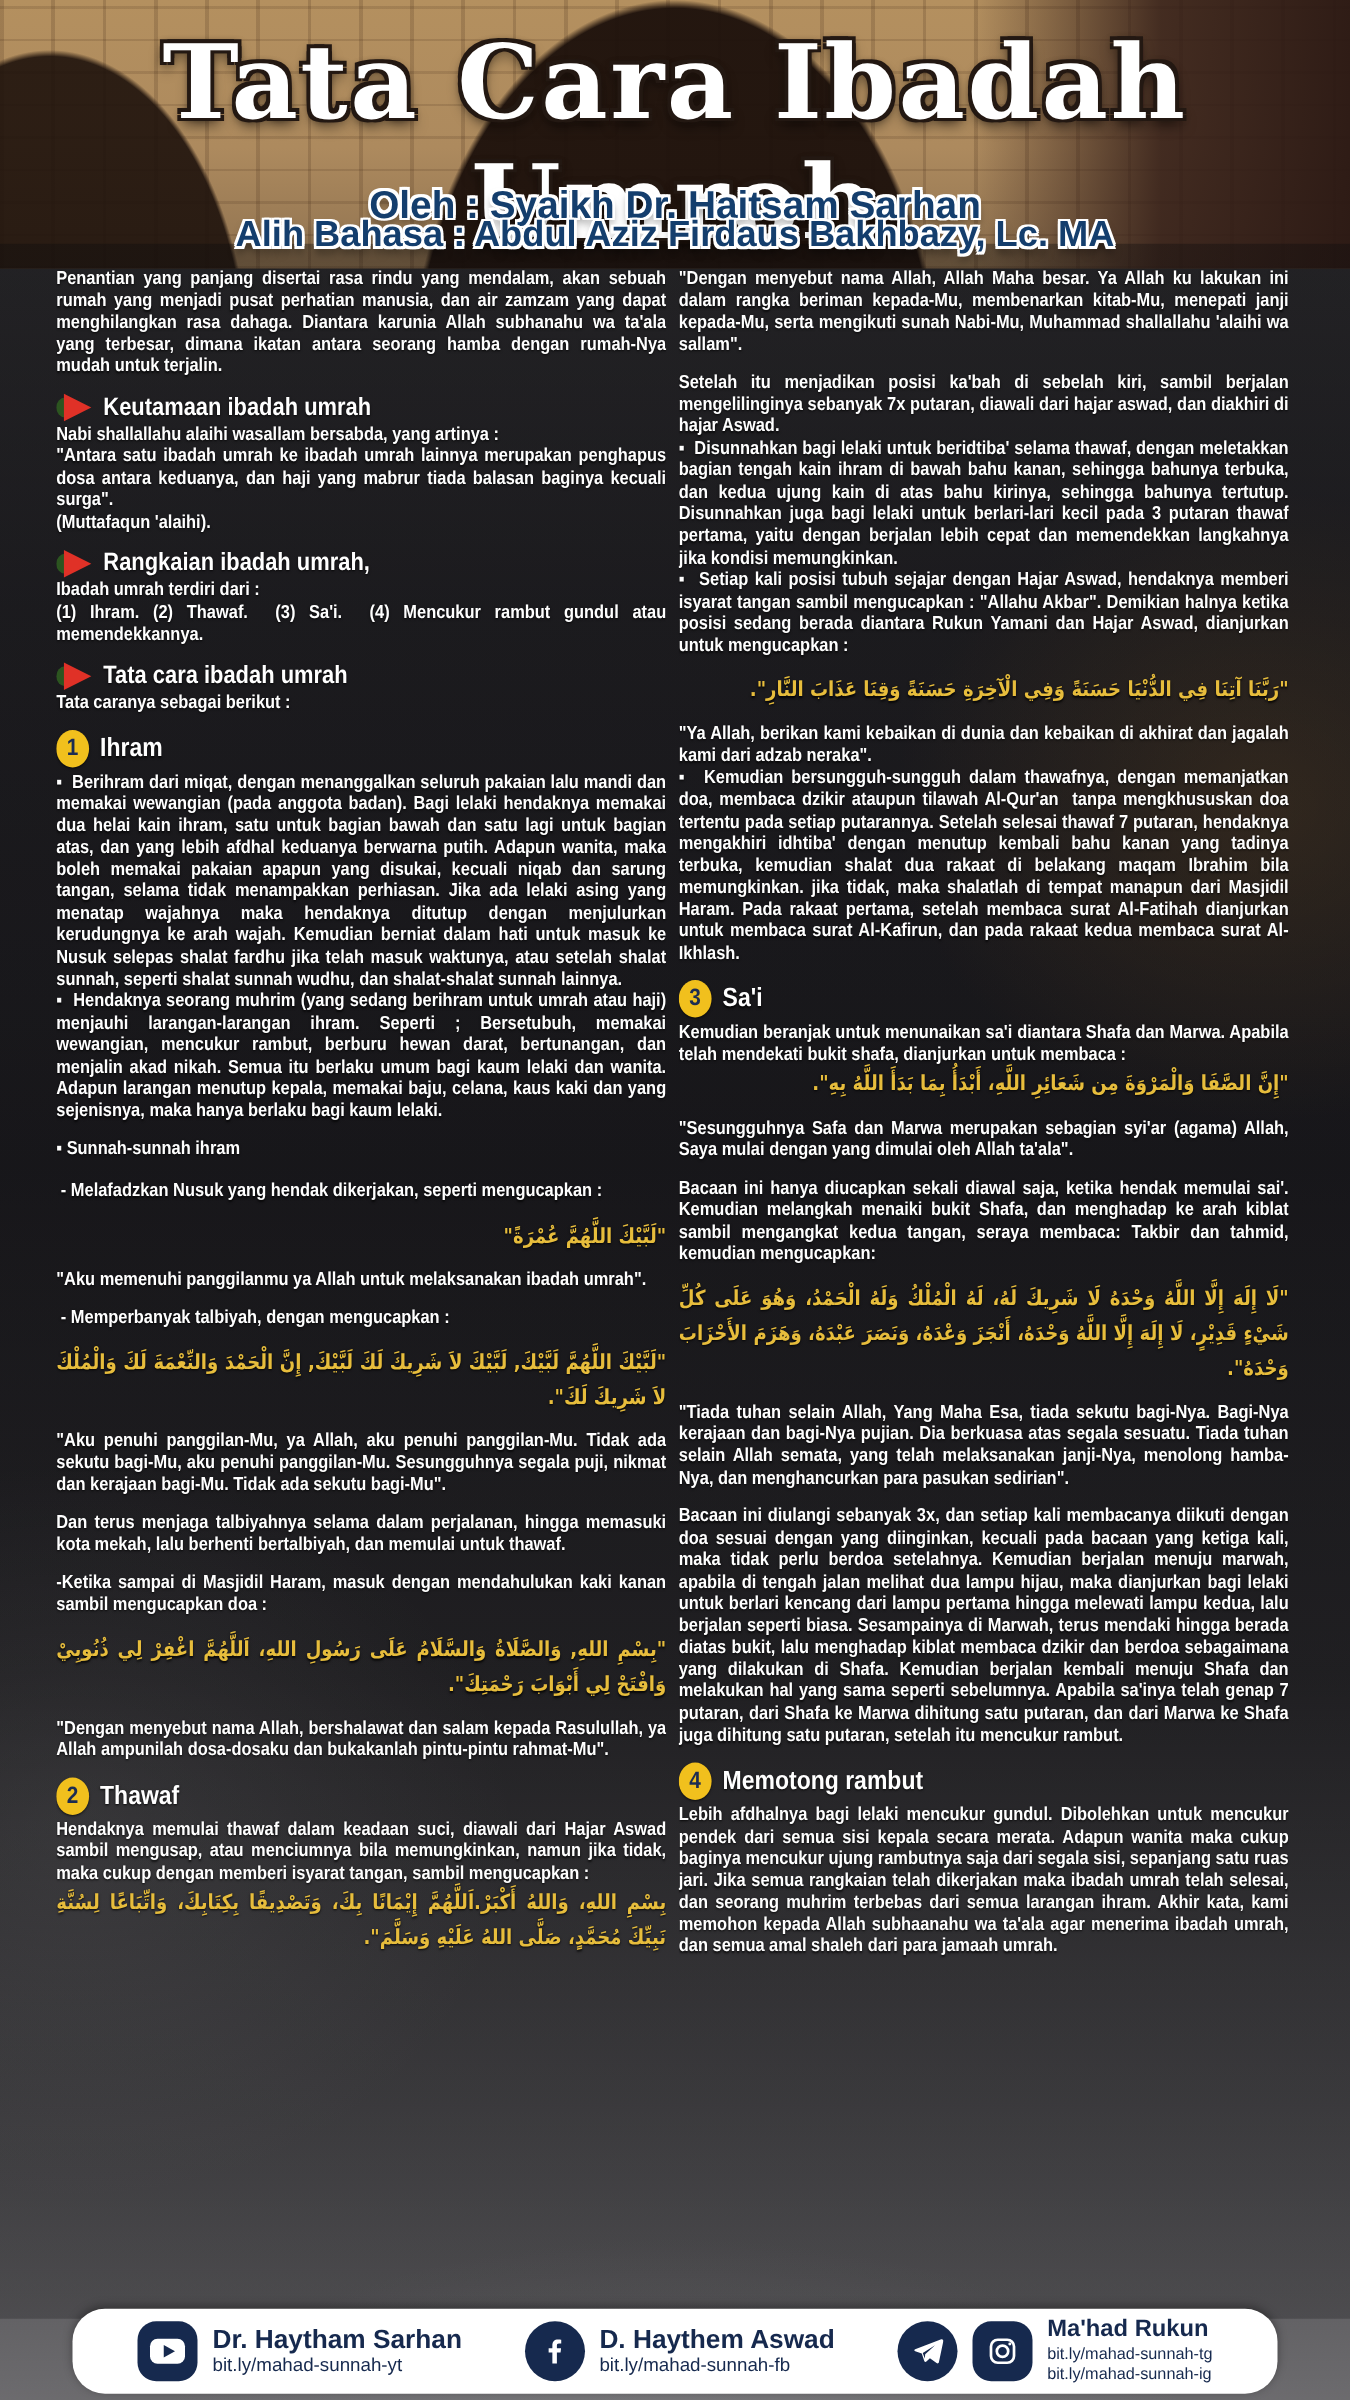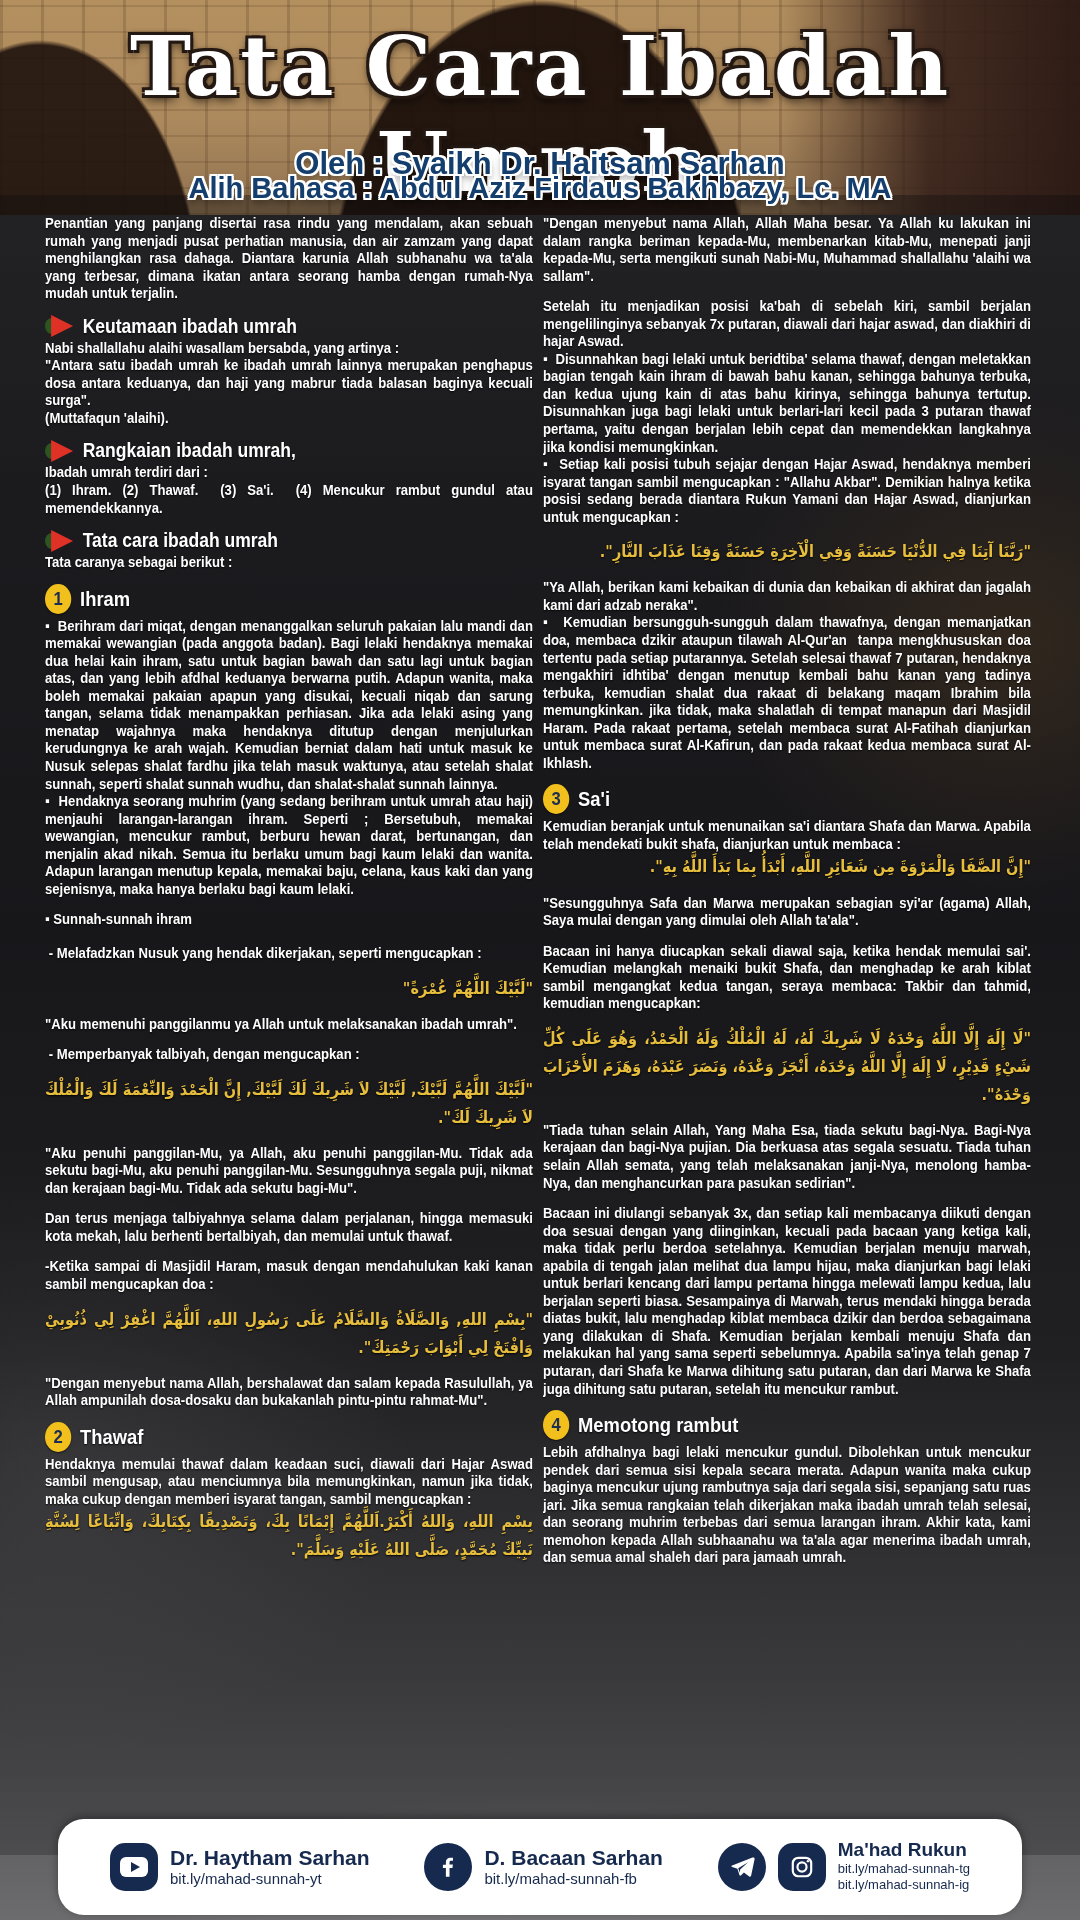--- a/index.html
+++ b/index.html
@@ -67,21 +67,21 @@
         text-shadow:0 1px 2px rgba(0,0,0,.85);}
 
   .arabic{color:#e7bd3c;direction:rtl;text-align:justify;
         font-family:"DejaVu Sans",sans-serif;font-weight:bold;
         font-size:16.5px;line-height:1.7;margin:1px 0 12px;
         text-shadow:0 1px 2px rgba(0,0,0,.9);}
 
   
   .footer{position:absolute;left:58px;right:58px;bottom:5px;height:64px;
         background:#fff;border-radius:26px;display:flex;align-items:center;
-        justify-content:space-between;padding:16px 52px;box-shadow:0 -2px 8px rgba(0,0,0,.35);}
+        justify-content:space-between;padding:2px 52px;box-shadow:0 -2px 8px rgba(0,0,0,.35);}
   .f-group{display:flex;align-items:center;gap:12px;}
   .f-name{color:#16294e;font-weight:bold;font-size:21px;line-height:1.1;}
   .f-link{color:#16294e;font-size:15px;line-height:1.2;}
   .f-group.small .f-name{font-size:19px;}
   .f-group.small .f-link{font-size:13px;line-height:1.25;}
   .badge-ic{width:48px;height:48px;background:#16294e;display:grid;place-items:center;flex:none;}
   .round{border-radius:50%;}
   .squircle{border-radius:15px;}
   .yt-tv{width:28px;height:20px;background:#fff;border-radius:6px;display:grid;place-items:center;}
   .yt-play{width:0;height:0;border-left:9px solid #16294e;
@@ -198,21 +198,21 @@
       </div>
     </div>
 
     <div class="f-group">
       <span class="badge-ic round">
         <svg class="ic-svg" viewBox="0 0 24 24">
             <path fill="#ffffff" d="M13.4 21v-8.1h2.7l.4-3.1h-3.1V7.8c0-.9.25-1.5 1.55-1.5h1.65V3.5c-.3-.04-1.3-.13-2.45-.13-2.45 0-4.1 1.5-4.1 4.2v2.3H7.3v3.1h2.75V21h3.35z"></path>
           </svg>
       </span>
       <div class="f-text">
-        <div class="f-name">D. Bacaan Sarhan</div>
+        <div class="f-name">D. Haythem Aswad</div>
         <div class="f-link">bit.ly/mahad-sunnah-fb</div>
       </div>
     </div>
 
     <div class="f-group small">
       <span class="badge-ic round">
         <svg class="ic-svg" viewBox="0 0 24 24">
             <path fill="#ffffff" d="M21.7 3.3 2.9 10.6c-.9.35-.85 1.2.06 1.47l4.8 1.5 1.85 5.7c.27.76 1.02.94 1.58.38l2.6-2.5 4.9 3.6c.88.5 1.54.23 1.77-.83L23.6 4.9c.3-1.3-.5-1.9-1.9-1.6zM8.5 13.2l9.1-5.7-7.3 6.8-.3 3.1-1.5-4.2z"></path>
           </svg>
       </span>

